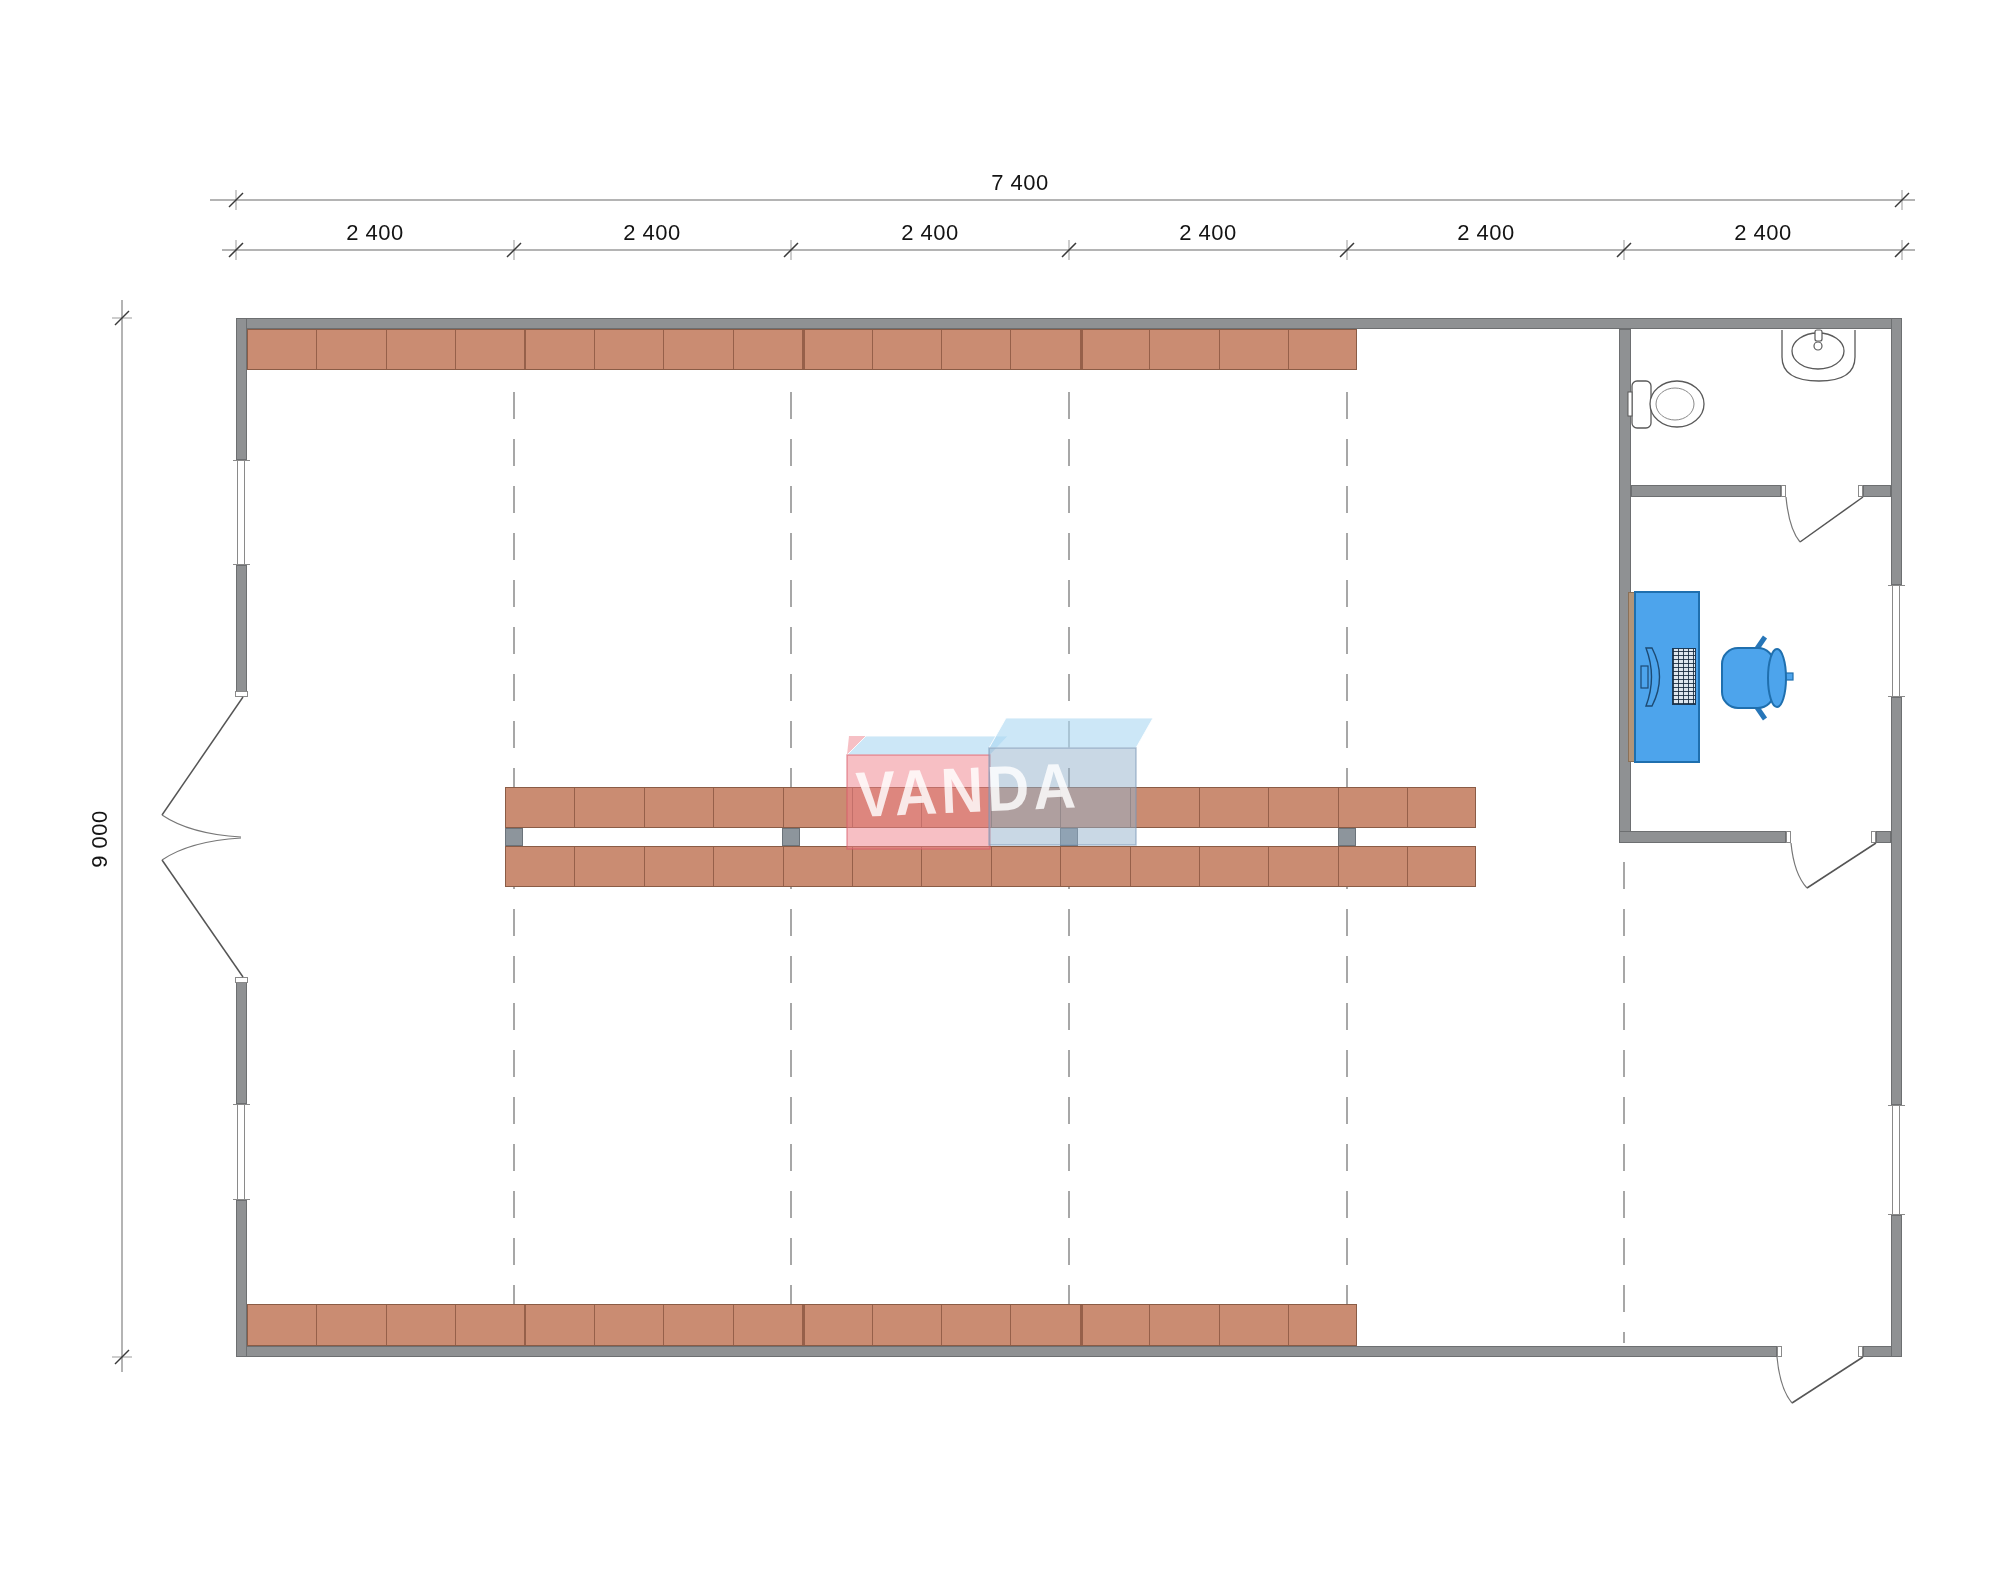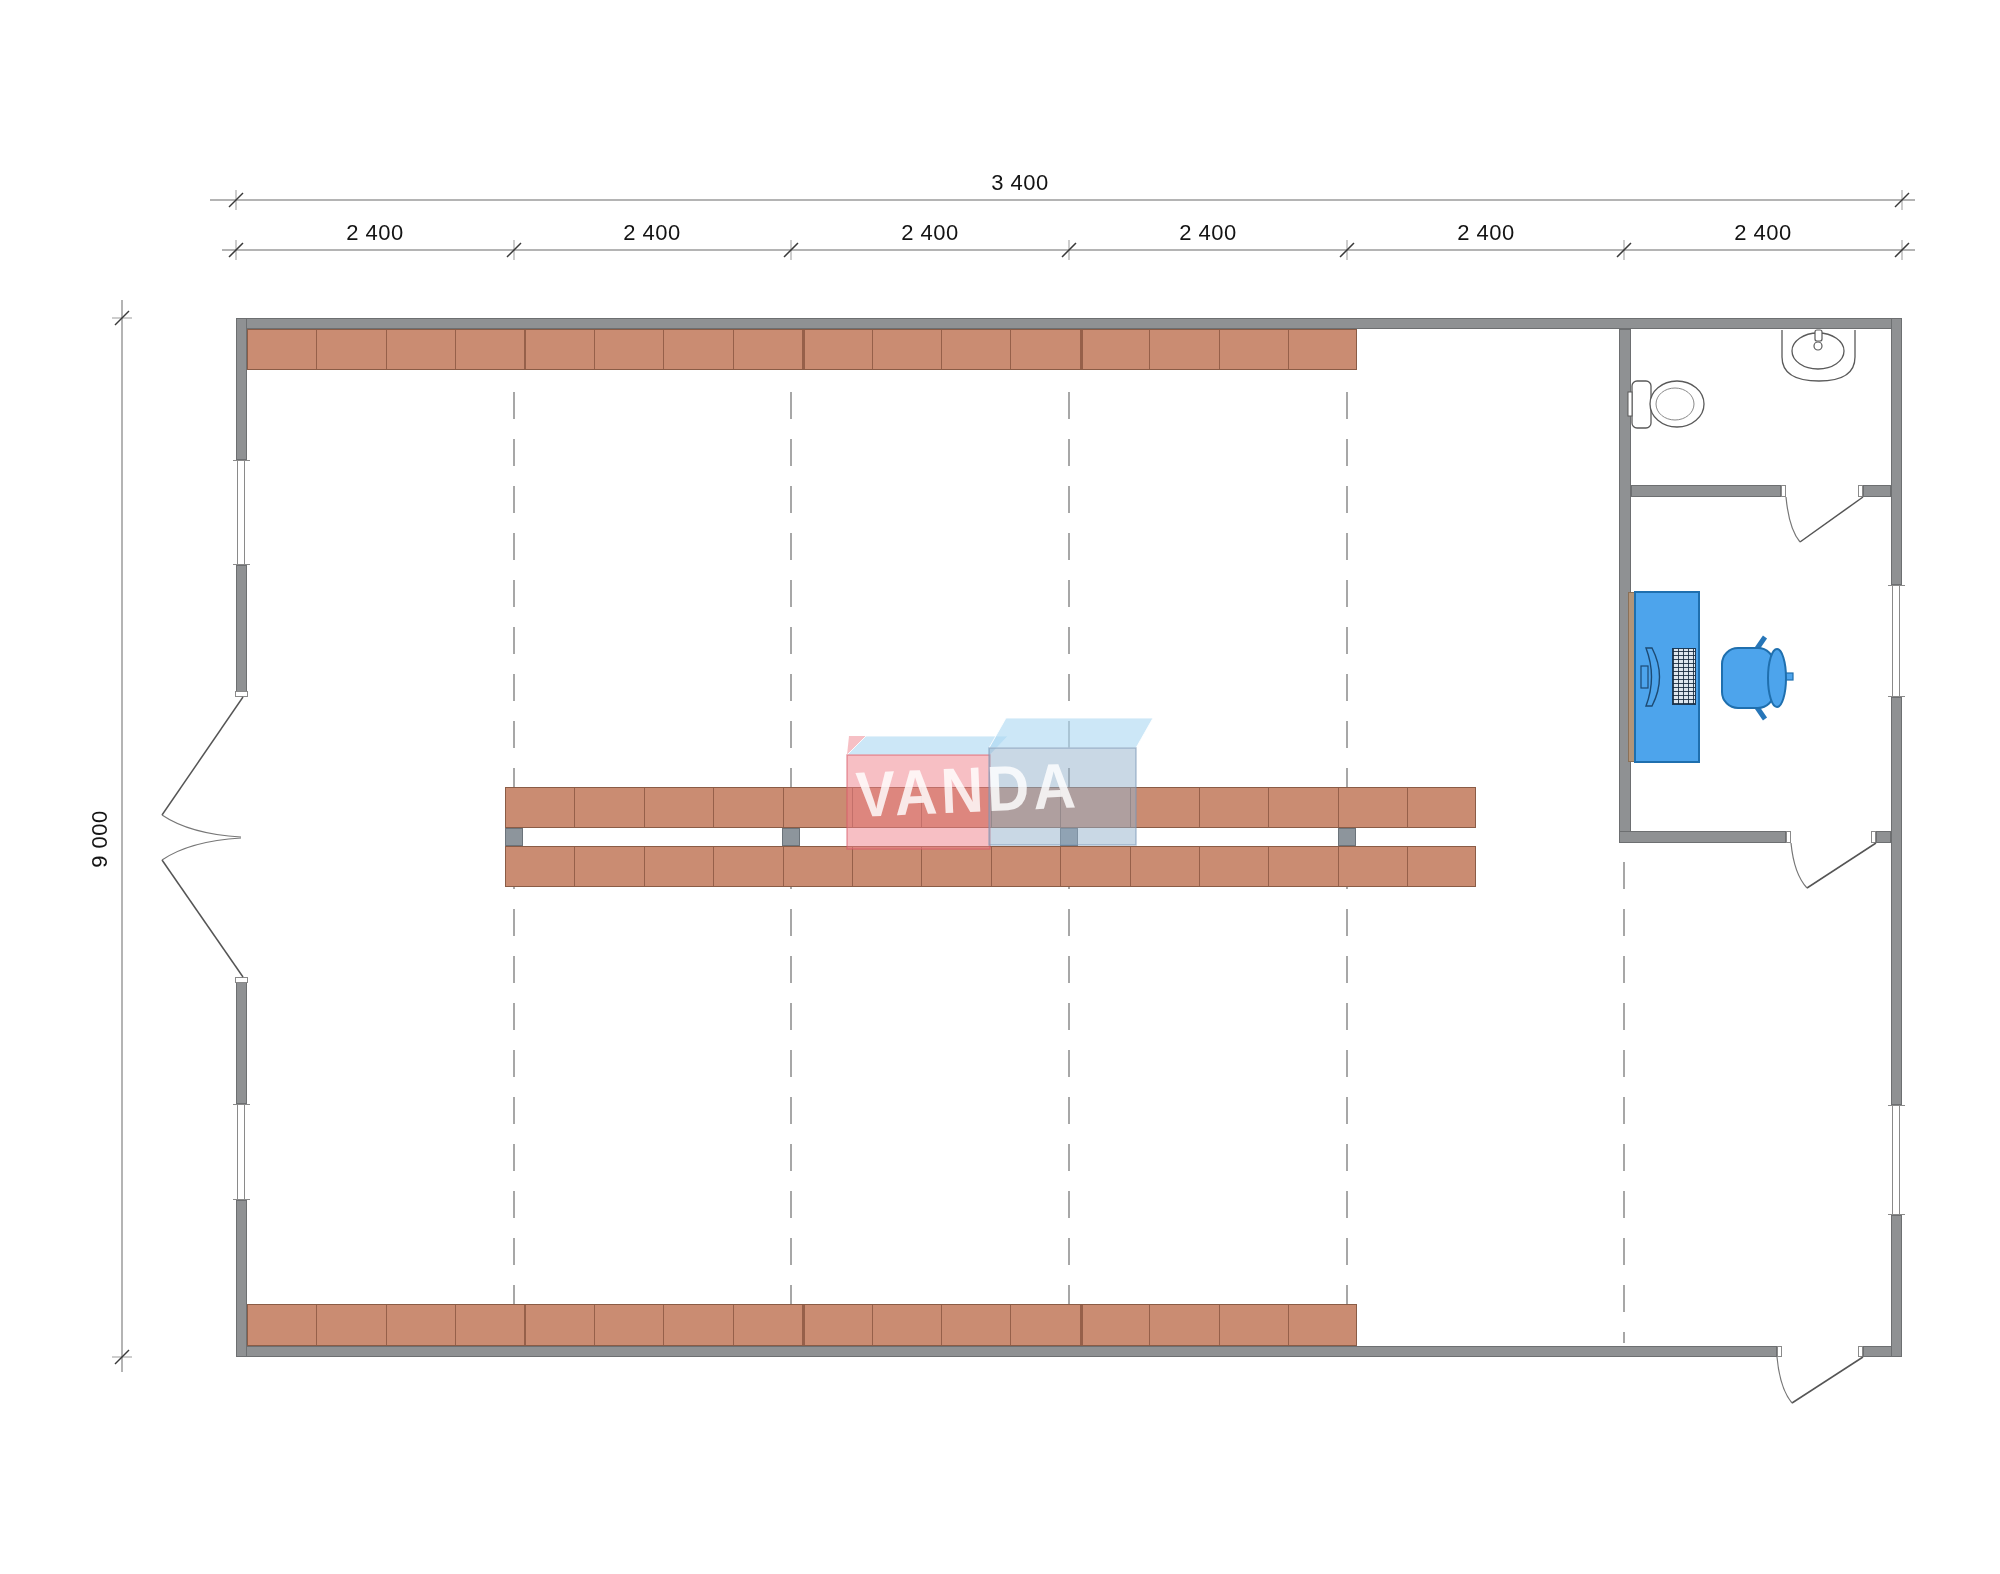--- a/index.html
+++ b/index.html
@@ -200,21 +200,21 @@
       <polygon points="847,755 866,736 849,736" fill="rgba(240,150,158,0.6)"></polygon>
       <polygon points="847,755 990,755 1008,736 866,736" fill="rgba(173,217,242,0.62)" stroke="rgba(255,255,255,0.85)" stroke-width="1"></polygon>
       <rect x="847" y="755" width="143" height="94" fill="rgba(240,128,138,0.5)" stroke="rgba(213,90,102,0.55)" stroke-width="1.5"></rect>
       <polygon points="989,748 1136,748 1153,718 1006,718" fill="rgba(173,217,242,0.62)" stroke="rgba(255,255,255,0.85)" stroke-width="1"></polygon>
       <rect x="989" y="748" width="147" height="97" fill="rgba(148,177,203,0.5)" stroke="rgba(120,150,180,0.55)" stroke-width="1.5"></rect>
     </g>
   </svg>
 
   <div class="logo-text">VANDA</div>
 
-  <div class="dim-text" style="left:950px;top:170px;width:140px;">3 400</div>
+  <div class="dim-text" style="left:950px;top:170px;width:140px;">7 400</div>
   <div class="dim-text" style="left:325px;top:220px;width:100px;">2 400</div>
   <div class="dim-text" style="left:602px;top:220px;width:100px;">2 400</div>
   <div class="dim-text" style="left:880px;top:220px;width:100px;">2 400</div>
   <div class="dim-text" style="left:1158px;top:220px;width:100px;">2 400</div>
   <div class="dim-text" style="left:1436px;top:220px;width:100px;">2 400</div>
   <div class="dim-text" style="left:1713px;top:220px;width:100px;">2 400</div>
   <div class="dim-text vert" style="left:55px;top:826px;width:90px;">9 000</div>
 
 </div>
 

